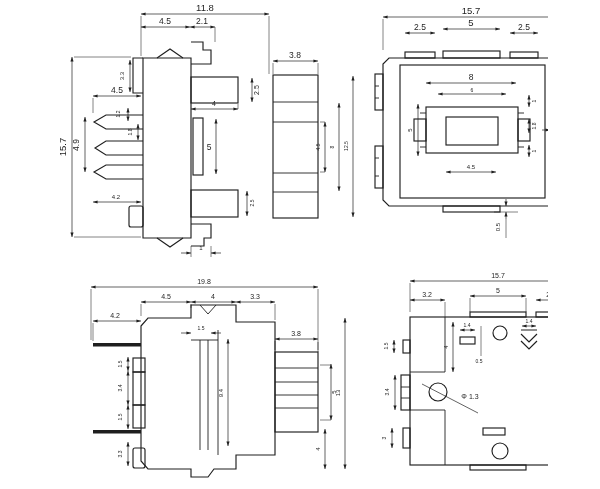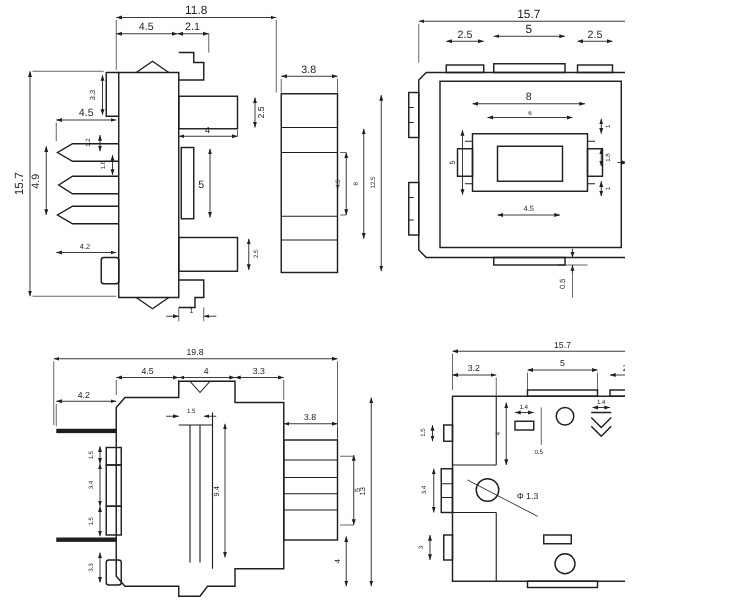--- a/index.html
+++ b/index.html
@@ -1,17 +1,17 @@
 <!DOCTYPE html>
 <html style="--ink: #1f1f1f; --bg: #ffffff;"><head>
 <meta charset="utf-8">
 <style>
   :root { --ink:#1f1f1f; --bg:#ffffff; }
   html,body { margin:0; padding:0; background:var(--bg); }
-  .canvas { position:relative; width:500px; height:489px; background:var(--bg); overflow:hidden; }
+  .canvas { position:relative; width:500px; height:489px; background:var(--bg); overflow:hidden;margin-left:48px; }
   svg { display:block; }
   .ol  { fill:none; stroke:var(--ink); stroke-width:1.15; stroke-linejoin:miter; }
   .ol2 { fill:none; stroke:var(--ink); stroke-width:0.9; }
   .fl  { fill:var(--ink); stroke:none; }
   .dl  { fill:none; stroke:var(--ink); stroke-width:0.7; }
   .xl  { fill:none; stroke:var(--ink); stroke-width:0.55; }
   text { fill:var(--ink); font-family:"Liberation Sans", sans-serif; text-anchor:middle; }
   .t9 { font-size:9.5px; } .t8 { font-size:8.5px; } .t7 { font-size:7px; }
   .t6 { font-size:6px; }  .t5 { font-size:5px; }
 </style>

